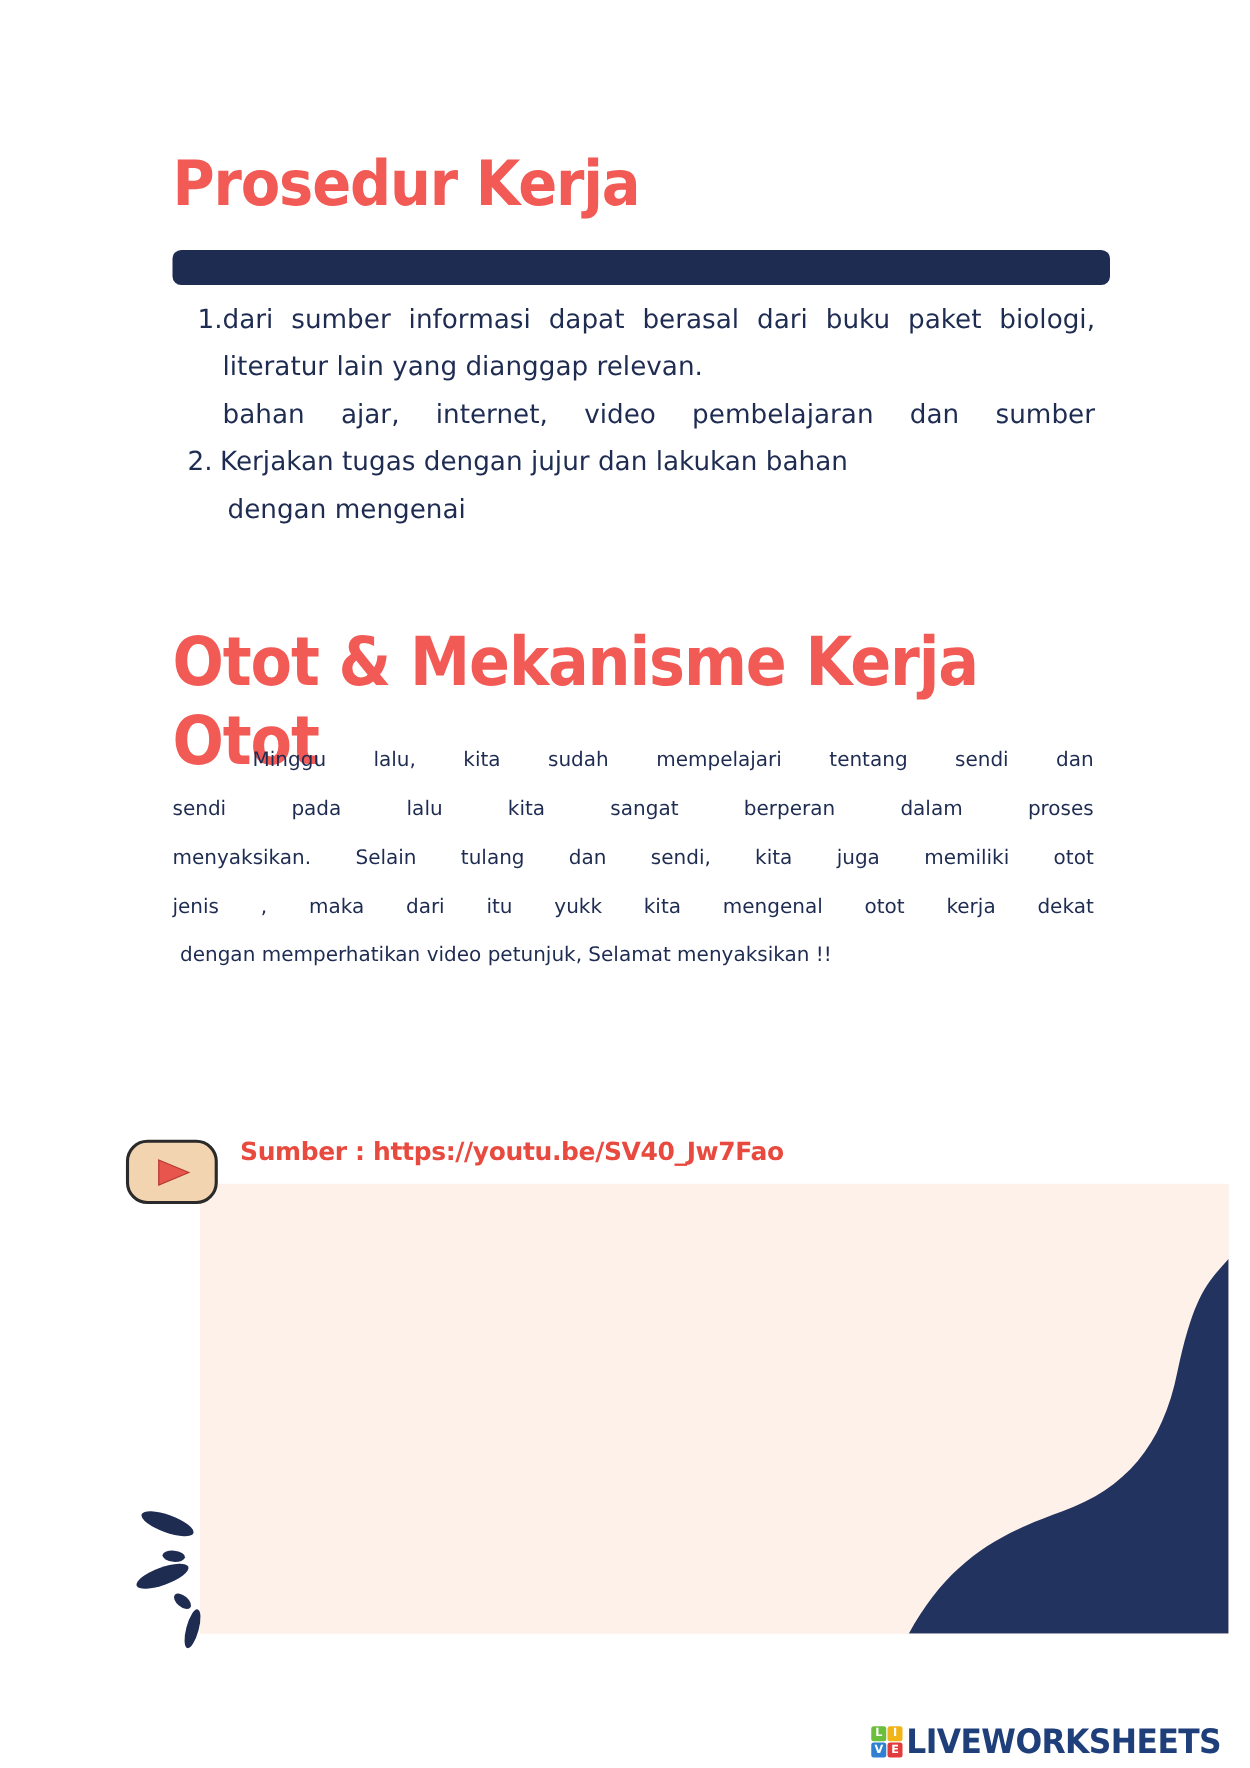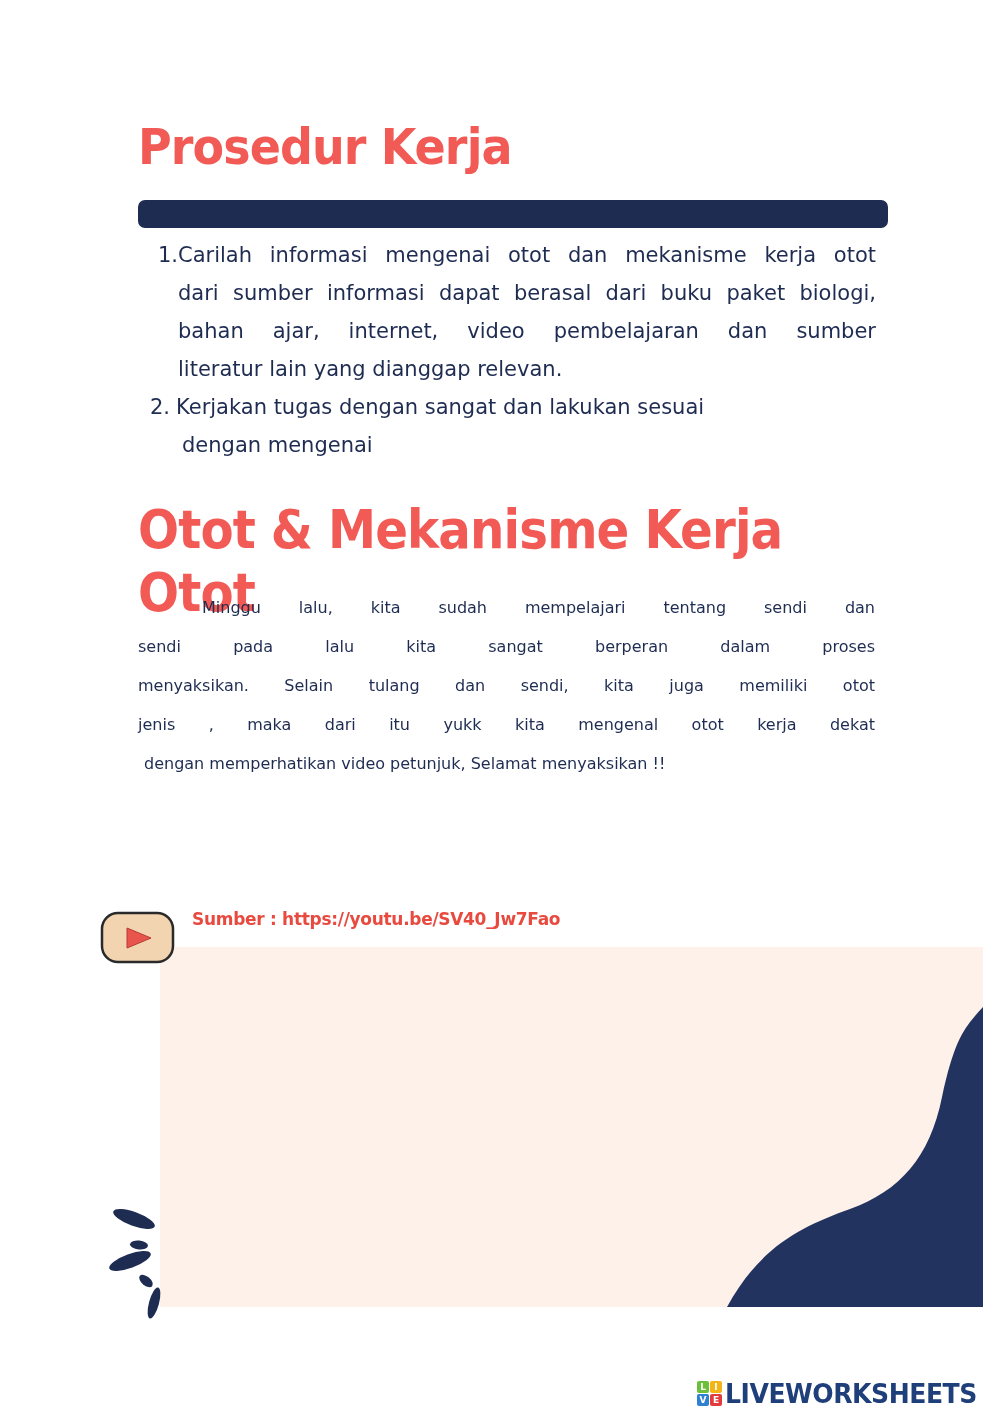--- a/index.html
+++ b/index.html
@@ -33,21 +33,21 @@
   .list .justify-line { text-align: justify; text-align-last: justify; }
   .list .indent2 { padding-left: 6px; }
   .para {
     position: absolute; left: 138px; top: 588px; width: 737px;
     font-size: 16px; line-height: 39px; margin: 0;
   }
   .para .line { display: block; text-align: justify; text-align-last: justify; }
   .para .first { padding-left: 64px; }
   .para .last { text-align-last: left; padding-left: 6px; }
   .source {
-    position: absolute; left: 192px; top: 909px; font-size: 17px; font-weight: bold;
+    position: absolute; left: 192px; top: 909px; font-size: 20px; font-weight: bold;
     color: #e84a3f; letter-spacing: -0.3px;
   }
   .yt-icon { position: absolute; left: 100px; top: 910px; width: 76px; height: 56px; }
   .video-box {
     position: absolute; left: 160px; top: 947px; width: 823px; height: 360px;
     background: #fdf1ea; overflow: hidden;
   }
   .wave { position: absolute; left: 0; top: 0; width: 823px; height: 360px; }
   .burst { position: absolute; left: 104px; top: 1205px; width: 62px; height: 118px; }
   .brand {
@@ -65,28 +65,27 @@
 </style>
 </head>
 <body>
 
 <h1 class="heading" id="h1">Prosedur Kerja</h1>
 <div class="bar"></div>
 
 <ol class="list">
   <li>
     <span class="num">1.</span>
-    <span class="line justify-line" style="padding-left:0">Carilah informasi mengenai  otot dan mekanisme kerja otot</span>
     <span class="line justify-line">dari sumber informasi dapat berasal dari buku paket biologi,</span>
+    <span class="line">literatur lain yang dianggap relevan.</span>
     <span class="line justify-line">bahan ajar, internet, video pembelajaran dan sumber</span>
-    <span class="line">literatur lain yang dianggap relevan.</span>
   </li>
   <li class="item2">
     <span class="num">2.</span>
-    <span class="line">Kerjakan tugas dengan sangat dan lakukan  sesuai</span>
+    <span class="line">Kerjakan tugas dengan jujur dan lakukan  bahan</span>
     <span class="line indent2">dengan mengenai</span>
   </li>
 </ol>
 
 <h2 class="heading" id="h2">Otot &amp; Mekanisme Kerja Otot</h2>
 
 <p class="para">
   <span class="line first">Minggu lalu, kita sudah mempelajari tentang sendi dan</span>
   <span class="line">sendi pada lalu kita sangat berperan dalam proses</span>
   <span class="line">menyaksikan. Selain tulang dan sendi, kita juga memiliki otot</span>

